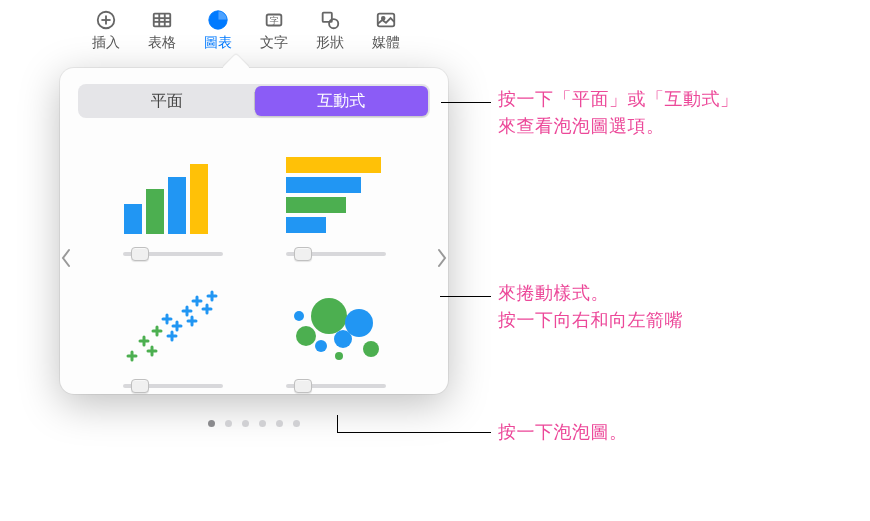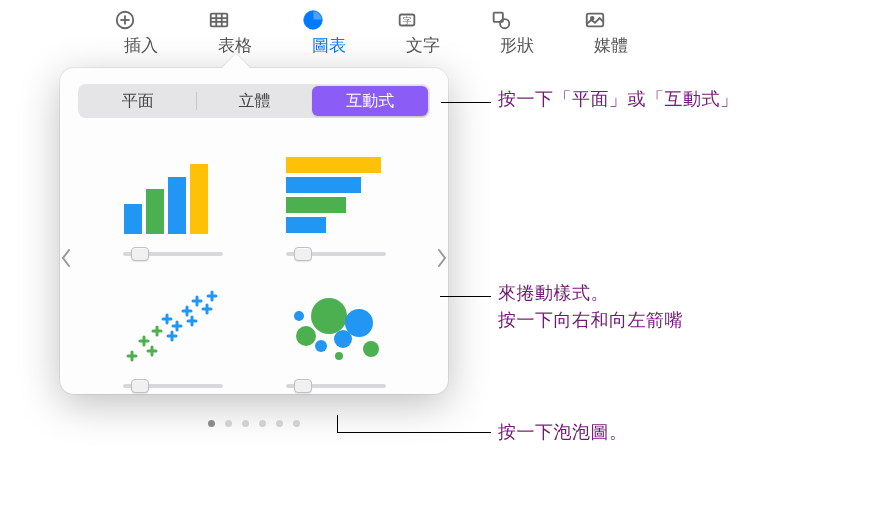--- a/index.html
+++ b/index.html
@@ -32,23 +32,22 @@
       height: 24px;
       display: flex;
       align-items: center;
       justify-content: center;
     }
     .toolbar-icon svg {
       width: 22px;
       height: 22px;
     }
     .toolbar-label {
-      font-size: 17px;
+      font-size: 14px;
       color: #555;
-      margin-left: 32px;
     }
     .toolbar-item.active .toolbar-icon svg {
       fill: #007aff;
       stroke: #007aff;
     }
     .toolbar-item.active .toolbar-label {
       color: #007aff;
     }
     .popover {
       position: absolute;
@@ -167,21 +166,21 @@
       height: 7px;
       border-radius: 50%;
       background: #d0d0d3;
     }
     .dot.active {
       background: #8a8a8d;
     }
     .callout {
       position: absolute;
       font-size: 18px;
-      color: #701a75;
+      color: #ec4899;
       line-height: 1.5;
       letter-spacing: 0.5px;
     }
     .callout-line {
       position: absolute;
       background: #000;
       height: 1px;
     }
     .callout-line-v {
       position: absolute;
@@ -251,21 +250,20 @@
         </svg>
     </div>
     <span class="toolbar-label">媒體</span>
   </div>
 </div>
 
 <div class="popover">
   <div class="segmented">
     <button class="segment">平面</button>
     <div class="segment-divider"></div>
-    <button class="segment">立體</button>
     <button class="segment active">互動式</button>
   </div>
 
   <div class="chart-grid">
     <div class="nav-arrow nav-left">
       <svg width="12" height="20" viewBox="0 0 12 20">
           <path d="M9 2 L3 10 L9 18" stroke="#999" stroke-width="2" fill="none" stroke-linecap="round"></path>
         </svg>
     </div>
     <div class="nav-arrow nav-right">
@@ -368,20 +366,21 @@
     <div class="dot"></div>
     <div class="dot"></div>
     <div class="dot"></div>
     <div class="dot"></div>
   </div>
 </div>
 
 <div class="callout-line" style="left:441px; top:102px; width:50px;"></div>
 <div class="callout" style="left:498px; top:86px;">
   <div>按一下「平面」或「互動式」</div>
+  <div>來查看泡泡圖選項。</div>
 </div>
 
 <div class="callout-line" style="left:440px; top:296px; width:51px;"></div>
 <div class="callout" style="left:498px; top:280px;">
   <div>來捲動樣式。</div>
   <div>按一下向右和向左箭嘴</div>
 </div>
 
 <div class="callout-line-v" style="left:337px; top:415px; height:17px;"></div>
 <div class="callout-line" style="left:337px; top:432px; width:154px;"></div>

